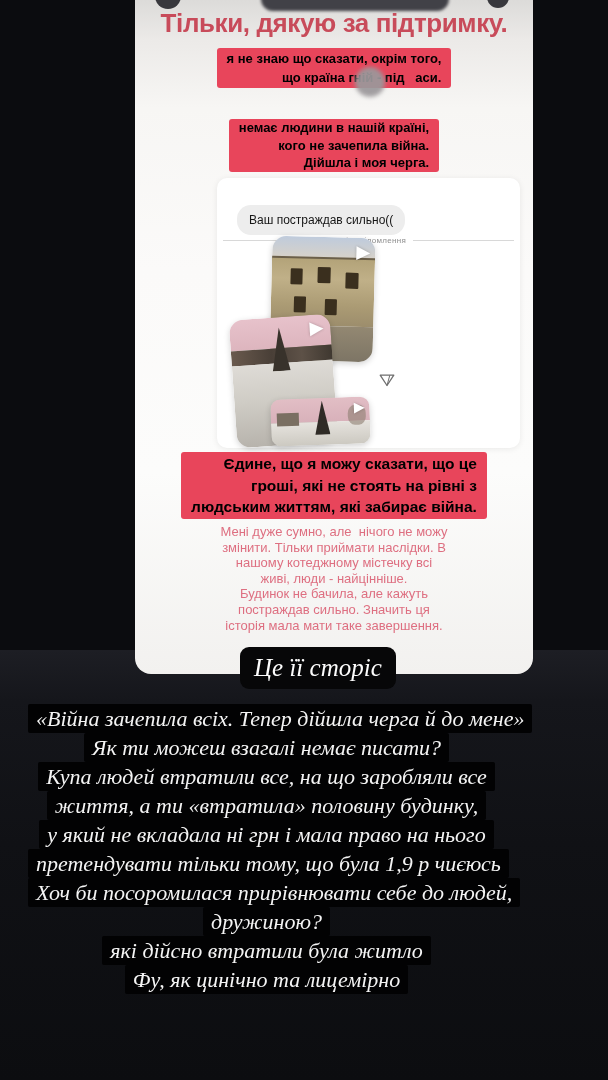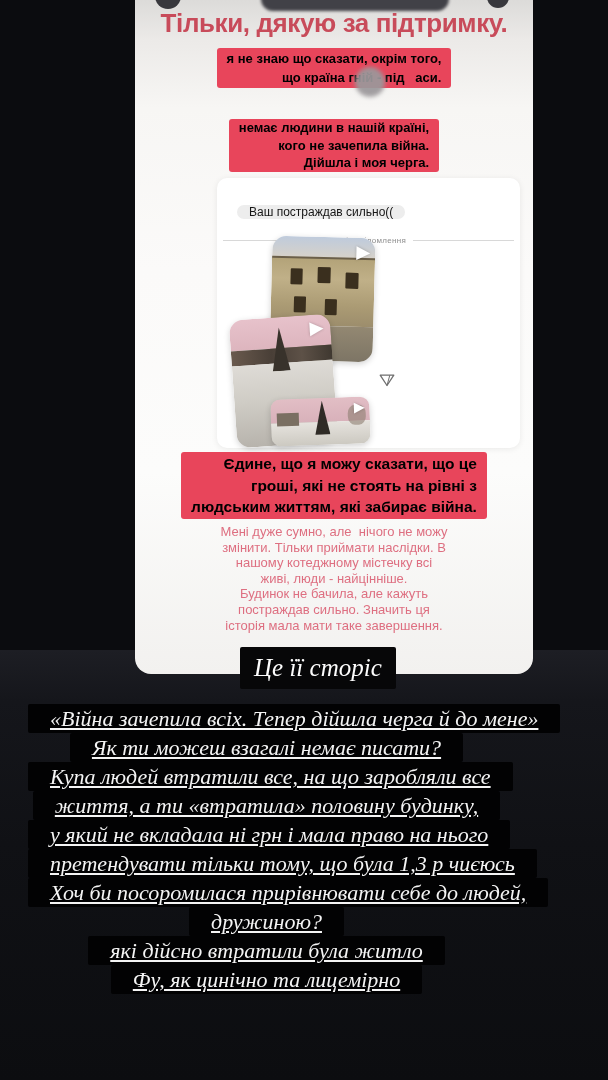--- a/index.html
+++ b/index.html
@@ -50,21 +50,21 @@
   
   .dm-panel{
     position:absolute;left:82px;top:178px;width:303px;height:270px;
     background:#ffffff;border-radius:10px;box-shadow:0 1px 6px rgba(0,0,0,.08);
   }
   .divider{position:absolute;left:6px;right:6px;top:8px;height:12px;display:flex;align-items:center;margin-top:48px;}
   .divider .line{flex:1;height:1px;background:#d8d8d8;}
   .divider .lbl{font-size:8px;color:#8e8e8e;margin:0 7px;letter-spacing:.3px;white-space:nowrap;}
   .bubble{
     position:absolute;left:20px;top:27px;background:#ededed;border-radius:14px;
-    padding:0 12px;font-size:12px;color:#161616;white-space:nowrap;
+    padding:8px 12px;font-size:12px;color:#161616;white-space:nowrap;
   }
   .thumb{position:absolute;border-radius:14px;overflow:hidden;box-shadow:0 2px 6px rgba(0,0,0,.18);}
   .layer{position:absolute;left:0;right:0;}
   .thumb1{left:54px;top:59px;width:103px;height:124px;transform:rotate(1.5deg);}
   .t1-sky{top:0;height:18%;background:linear-gradient(180deg,#bfcbdc,#d8d2c8);}
   .t1-roof{top:16%;height:3%;background:#6b5f49;}
   .t1-wall{top:18%;height:54%;background:linear-gradient(180deg,#b3a379 0%,#c0b088 30%,#ab9b74 70%,#9c8d6c 100%);}
   .t1-rubble{top:72%;height:28%;background:linear-gradient(180deg,#938872,#7d7565);}
   .win{position:absolute;width:12%;height:13%;background:#3a2f1e;border-radius:1px;}
   .w1{left:18%;top:26%;} .w2{left:45%;top:24%;} .w3{left:72%;top:28%;}
@@ -87,28 +87,28 @@
     text-shadow:0 0 3px rgba(0,0,0,.25);
   }
   .p1{right:5px;top:5px;} .p2{right:7px;top:4px;} .p3{right:5px;top:3px;font-size:14px;line-height:14px;}
   .share{position:absolute;left:160px;top:192px;width:20px;height:20px;}
 
   
   .caption-row{position:absolute;left:240px;top:647px;z-index:2;}
   .caption-box{
     display:inline-block;background:#070708;color:#fdfdfd;
     font-family:"Liberation Serif", serif;font-style:italic;
-    font-size:25px;line-height:42px;padding:0 14px;border-radius:2px;
+    font-size:25px;line-height:42px;padding:0 14px;border-radius:9px;
   }
   .commentary{position:absolute;left:28px;top:704px;width:477px;text-align:center;z-index:1;}
   .cline{height:29px;}
   .cline span{
     display:inline-block;background:#020203;color:#f4f4f4;border-radius:2px;
     font-family:"Liberation Serif", serif;font-style:italic;
-    font-size:22px;line-height:29px;padding:0 22px;white-space:nowrap;text-decoration:underline;
+    font-size:22px;line-height:29px;padding:0 8px;white-space:nowrap;
   }
 </style>
 </head>
 <body>
 
 <div class="bg-lower"></div>
 
 <div class="screenshot">
   <div class="avatar-sliver"></div>
   <div class="name-blur"></div>
@@ -190,18 +190,18 @@
 <div class="caption-row">
   <span class="caption-box">Це її сторіс</span>
 </div>
 
 <div class="commentary">
   <div class="cline"><span>«Війна зачепила всіх. Тепер дійшла черга й до мене»</span></div>
   <div class="cline"><span>Як ти можеш взагалі немає писати?</span></div>
   <div class="cline"><span>Купа людей втратили все, на що заробляли все</span></div>
   <div class="cline"><span>життя, а ти «втратила» половину будинку,</span></div>
   <div class="cline"><span>у який не вкладала ні грн і мала право на нього</span></div>
-  <div class="cline"><span>претендувати тільки тому, що була 1,3 р чиєюсь</span></div>
+  <div class="cline"><span>претендувати тільки тому, що була 1,9 р чиєюсь</span></div>
   <div class="cline"><span>Хоч би посоромилася прирівнювати себе до людей,</span></div>
   <div class="cline"><span>дружиною?</span></div>
   <div class="cline"><span>які дійсно втратили була житло</span></div>
   <div class="cline"><span>Фу, як цинічно та лицемірно</span></div>
 </div>
 
 </body></html>

